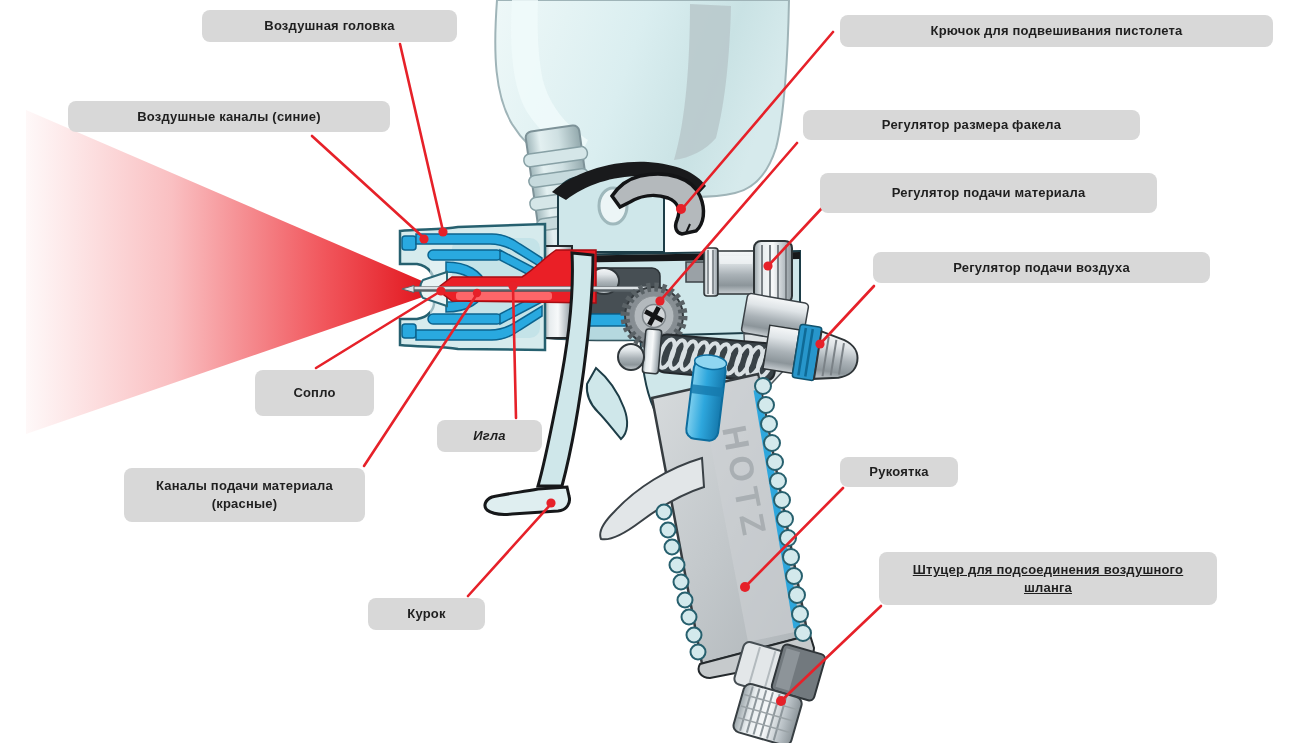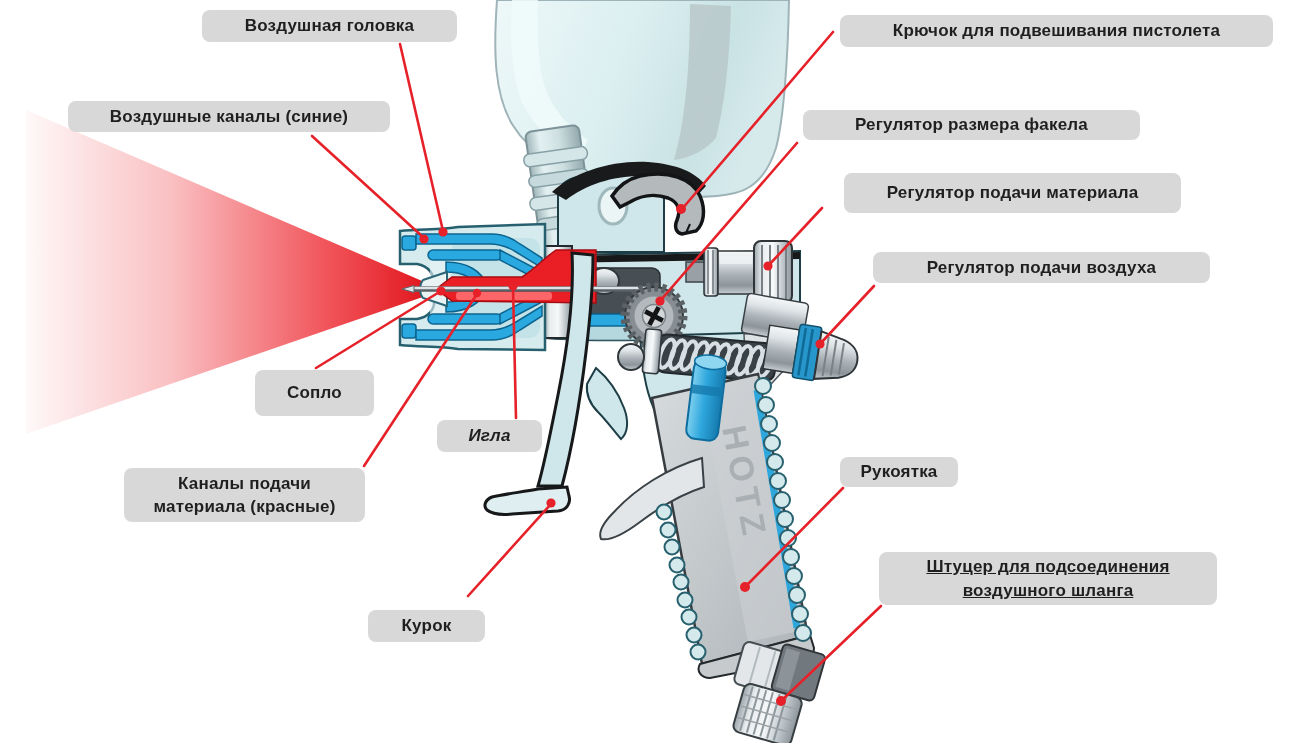--- a/index.html
+++ b/index.html
@@ -3,35 +3,35 @@
 <meta charset="utf-8">
 <style>
   html,body{margin:0;padding:0;background:#ffffff;}
   .stage{
     position:relative;width:1300px;height:743px;background:#ffffff;overflow:hidden;
     font-family:"Liberation Sans", sans-serif;
   }
   .stage svg{position:absolute;left:0;top:0;}
   .lbl{
     position:absolute;background:#d8d8d8;color:#1f1f1f;
-    font-weight:700;font-size:17px;line-height:1.38;
+    font-weight:700;font-size:13px;line-height:1.38;
     display:flex;align-items:center;justify-content:center;text-align:center;
     border-radius:8px;box-sizing:border-box;padding:12px 10px;z-index:5;
     letter-spacing:.2px;
   }
   
   .lbl-0{left:202px;top:10px;width:255px;height:32px;}
   .lbl-1{left:68px;top:101px;width:322px;height:31px;}
   .lbl-2{left:233px;top:370px;width:119px;height:46px;margin-left:22px;}
   .lbl-3{left:437px;top:420px;width:105px;height:32px;font-style:italic;}
   .lbl-4{left:124px;top:468px;width:241px;height:54px;}
-  .lbl-5{left:368px;top:598px;width:117px;height:32px;margin-top:12px;}
+  .lbl-5{left:368px;top:598px;width:117px;height:32px;}
   .lbl-6{left:840px;top:15px;width:433px;height:32px;}
   .lbl-7{left:803px;top:110px;width:337px;height:30px;}
-  .lbl-8{left:844px;top:173px;width:337px;height:40px;}
+  .lbl-8{left:820px;top:173px;width:337px;height:40px;}
   .lbl-9{left:873px;top:252px;width:337px;height:31px;}
   .lbl-10{left:840px;top:457px;width:118px;height:30px;}
   .lbl-11{left:879px;top:552px;width:338px;height:53px;text-decoration:underline;}
   .leader{stroke:#e62129;stroke-width:2.6;stroke-linecap:round;}
   .dot{fill:#e62129;}
 </style>
 </head>
 <body>
 
 <div class="stage">

